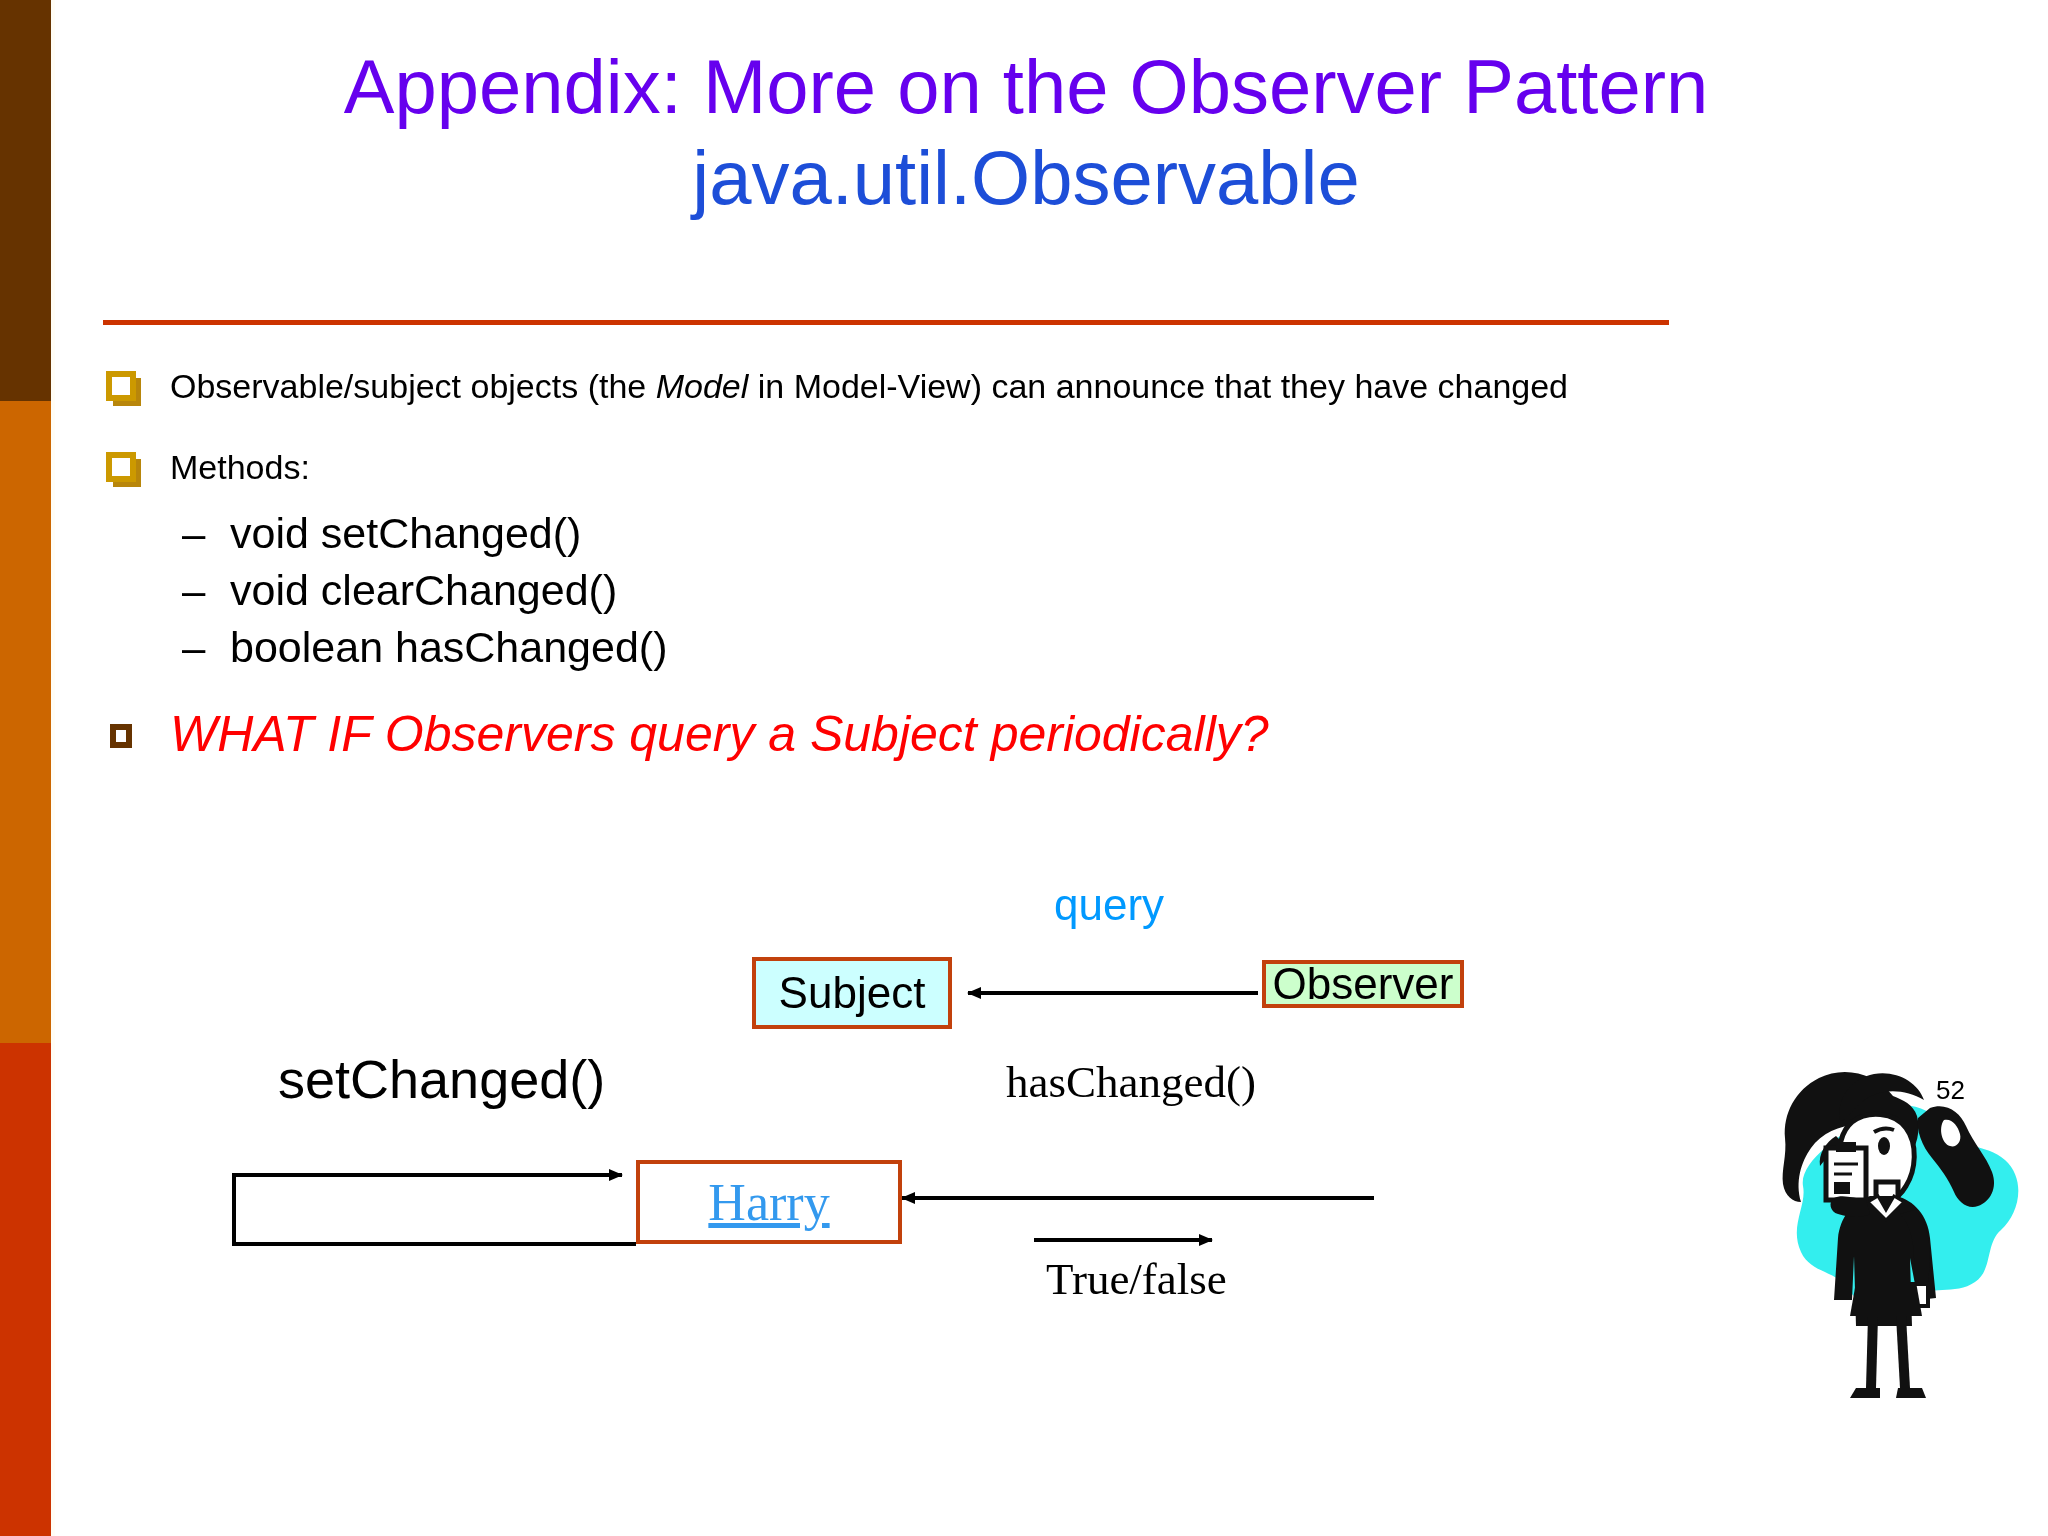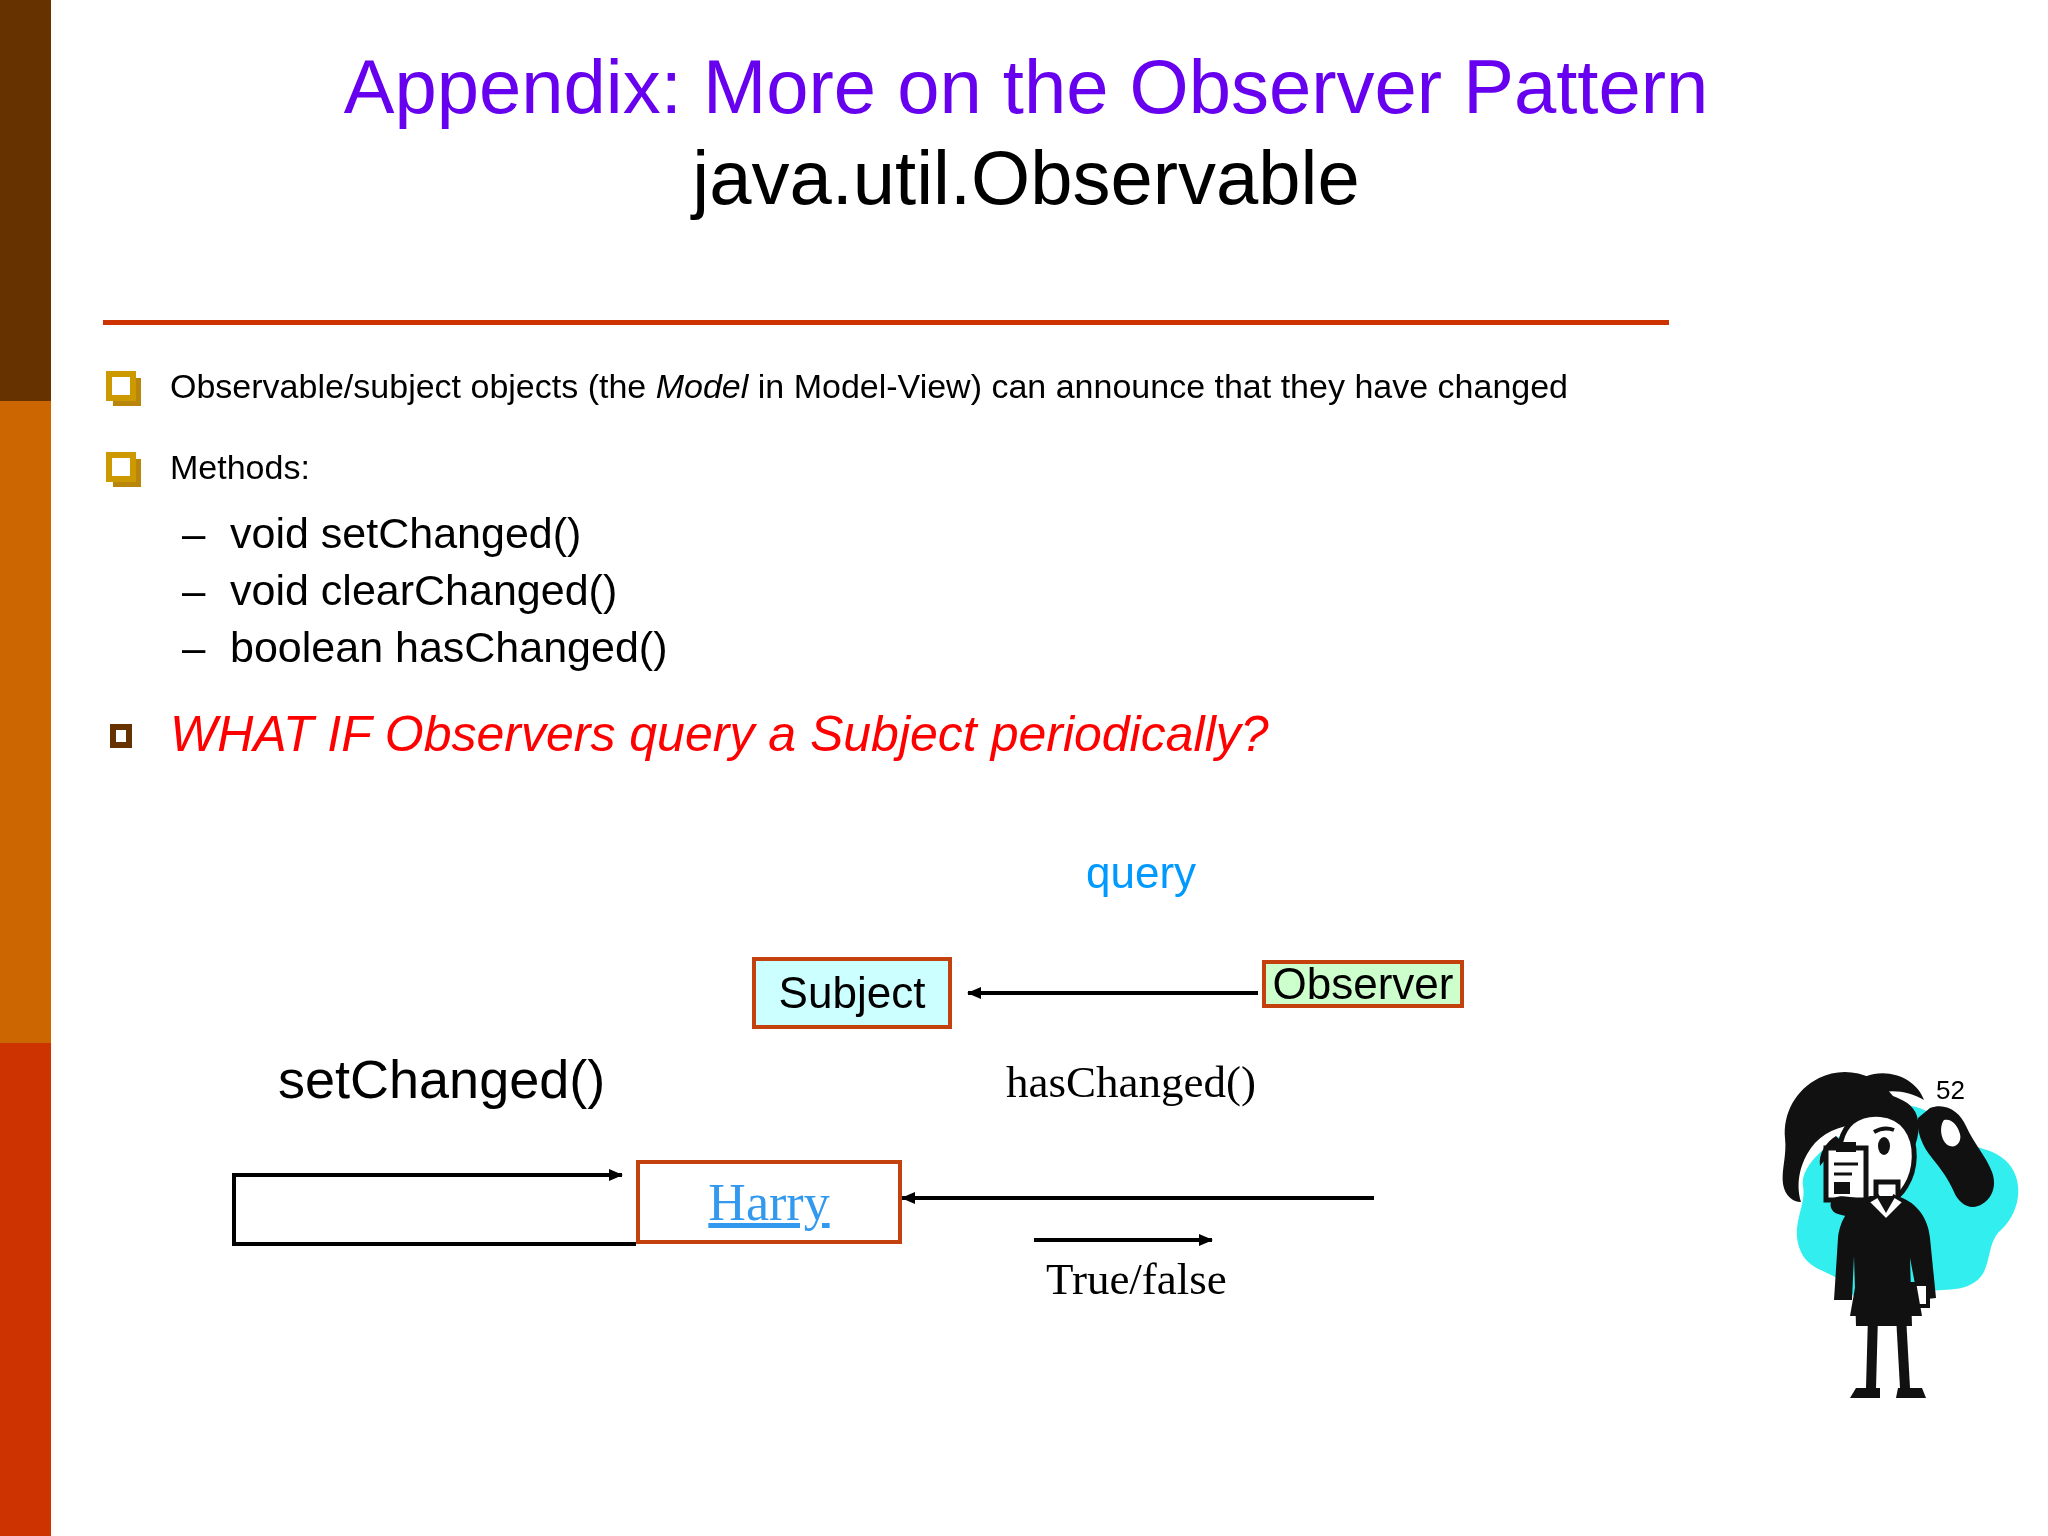--- a/index.html
+++ b/index.html
@@ -52,21 +52,21 @@
   .title-line1 {
     font-size: 76px;
     line-height: 90px;
     color: #6600EE;
     font-family: "Liberation Sans", sans-serif;
     white-space: nowrap;
   }
   .title-line2 {
     font-size: 76px;
     line-height: 92px;
-    color: #000000;
+    color: #1d4ed8;
     font-family: "Liberation Sans", sans-serif;
     white-space: nowrap;
   }
 
   .title-rule {
     position: absolute;
     left: 103px;
     top: 320px;
     width: 1566px;
     height: 5px;
@@ -196,25 +196,24 @@
     color: #3399EE;
     text-decoration: underline;
   }
 
   .label {
     position: absolute;
     color: #000000;
     white-space: nowrap;
   }
   .lbl-query {
-    left: 1054px; top: 848px;
+    left: 1054px; top: 880px;
     font-size: 44px;
     color: #0099FF;
     font-family: "Liberation Sans", sans-serif;
-    margin-left: 32px;
   }
   .lbl-setchanged {
     left: 278px; top: 1048px;
     font-size: 54px;
     font-family: "Liberation Sans", sans-serif;
   }
   .lbl-haschanged {
     left: 1006px; top: 1056px;
     font-size: 45px;
     font-family: "Liberation Serif", serif;

